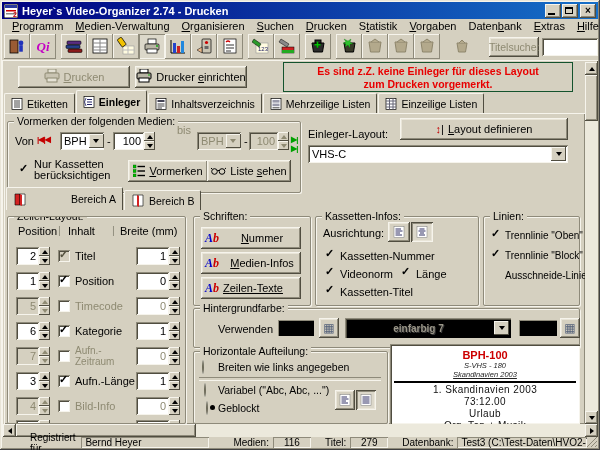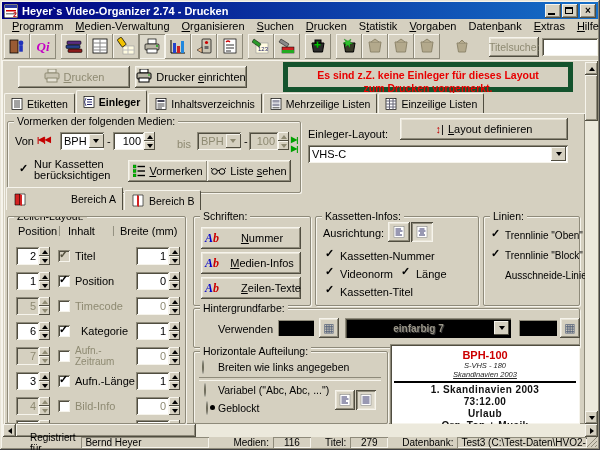--- a/index.html
+++ b/index.html
@@ -27,21 +27,21 @@
   .menubar{left:2px;top:19px;width:596px;height:14px;display:flex;align-items:center;padding-left:4px;gap:0;}
   .menu-item{padding:1px 6px;white-space:nowrap;}
   .menu-item u{text-decoration:underline;}
   .toolbar{left:2px;top:33px;width:596px;height:27px;display:flex;align-items:center;padding-left:2px;box-sizing:border-box;}
   .tbtn{width:26px;height:25px;background:#d5d0c0;display:flex;align-items:center;justify-content:center;flex:0 0 auto;
     box-shadow: inset -1px -1px 0 #8e8a7a, inset 1px 1px 0 #f6f4ec;}
   .tbtn.pressed{box-shadow: inset 1px 1px 0 #8e8a7a, inset -1px -1px 0 #f6f4ec;background:#dcd8ca;}
   .tsep{width:5px;height:25px;flex:0 0 auto;}
   .qi{color:#c400c4;font-weight:bold;font-style:italic;font-size:13px;font-family:"Liberation Serif",serif;}
   .content{left:2px;top:60px;width:596px;height:377px;box-shadow: inset 1px 1px 0 #f6f4ec, inset -1px -1px 0 #504d40;}
-  .warnbox{border:5px solid #14532d;color:#e80000;font-weight:bold;text-align:center;font-size:10.5px;line-height:13px;padding-top:2px;box-sizing:border-box;background:#d5d0c0;}
+  .warnbox{border:1px solid #14532d;color:#e80000;font-weight:bold;text-align:center;font-size:10.5px;line-height:13px;padding-top:2px;box-sizing:border-box;background:#d5d0c0;}
   
   .tabs{left:2px;top:31px;height:22px;display:flex;align-items:flex-end;}
   .tab{height:19px;background:#d5d0c0;display:flex;align-items:center;gap:4px;padding:0 6px;font-size:10.5px;white-space:nowrap;
     border-top:1px solid #f6f4ec;border-left:1px solid #f6f4ec;border-right:1px solid #504d40;border-radius:2px 2px 0 0;margin-right:1px;}
   .tab.active{height:22px;font-weight:bold;z-index:3;position:relative;}
   .tabpage{left:2px;top:53px;width:581px;height:311px;box-shadow: inset 1px 1px 0 #f6f4ec, inset -1px -1px 0 #8e8a7a;}
   
   .group{border:1px solid #8e8a7a;border-radius:2px;box-shadow:1px 1px 0 #f6f4ec, inset 1px 1px 0 #f6f4ec;}
   .group>.legend{position:absolute;top:-7px;left:6px;background:#d5d0c0;padding:0 3px;font-size:10.5px;}
   
@@ -83,21 +83,21 @@
   .statusbar{left:2px;top:437px;width:596px;height:11px;font-size:10px;display:flex;align-items:center;}
   .stat-box{box-shadow: inset 1px 1px 0 #8e8a7a, inset -1px -1px 0 #f6f4ec;height:11px;display:flex;align-items:center;padding:0 4px;box-sizing:border-box;white-space:nowrap;overflow:hidden;}
   .ab-ico{font-family:"Liberation Serif",serif;font-weight:bold;font-style:italic;font-size:12px;white-space:nowrap;}
   .ab-ico .a{color:#0000cc;} .ab-ico .b{color:#cc0000;}
   .zrow{position:absolute;left:8px;width:164px;height:18px;display:flex;align-items:center;}
   .preview{background:#fff;box-shadow: inset 1px 1px 0 #8e8a7a, inset 2px 2px 0 #504d40, inset -1px -1px 0 #f6f4ec;text-align:center;overflow:hidden;}
   .pv-num{color:#cc0000;font-weight:bold;font-size:11px;margin-top:5px;}
   .pv-small{font-size:7.5px;font-style:italic;color:#222;}
   .pv-small.u{text-decoration:underline;}
   .pv-hr{height:2px;background:#000;margin:2px 4px 1px 4px;}
-  .pv-line{font-size:10px;line-height:12px;letter-spacing:0.4px;color:#111;font-weight:bold;}
+  .pv-line{font-size:10px;line-height:12px;letter-spacing:0.4px;color:#111;}
   u{text-decoration:underline;}
 </style>
 </head>
 <body>
 
 <div id="win">
 
   <div class="abs titlebar">
     <span style="display:inline-flex;">
       <svg width="14" height="14" viewBox="0 0 14 14">
@@ -361,21 +361,21 @@
         <span class="spinbtns">
             <span class="sb">
               <span class="tri-u"></span>
             </span>
             <span class="sb">
               <span class="tri-d"></span>
             </span>
           </span>
       </div>
       <span class="abs cb" style="left:154px;top:12px;"></span>
-      <span class="abs lbl-dis" style="left:169px;top:16px;">bis</span>
+      <span class="abs lbl-dis" style="left:169px;top:2px;">bis</span>
       <div class="abs combo dis" style="left:189px;top:10px;width:44px;">
         <span class="cv">BPH</span>
           <span class="ddbtn">
             <span class="tri-d" style="border-top-color:#8e8a72;"></span>
           </span>
       </div>
       <span class="abs" style="left:236px;top:13px;">-</span>
       <div class="abs spin dis" style="left:241px;top:10px;width:40px;">
         <span class="sv">100</span>
         <span class="spinbtns">
@@ -539,21 +539,21 @@
             <span class="spinbtns">
               <span class="sb">
                 <span class="tri-u"></span>
               </span>
               <span class="sb">
                 <span class="tri-d"></span>
               </span>
             </span>
           </div>
         <span class="cb checked" style="margin-left:8px;"></span>
-        <span style="margin-left:11px;flex:1;">Kategorie</span>
+        <span style="margin-left:5px;flex:1;">Kategorie</span>
         <div class="spin" style="width:44px;">
             <span class="sv">1</span>
             <span class="spinbtns">
               <span class="sb">
                 <span class="tri-u"></span>
               </span>
               <span class="sb">
                 <span class="tri-d"></span>
               </span>
             </span>
@@ -660,21 +660,21 @@
       <div class="abs btn out" style="left:7px;top:10px;width:100px;height:22px;justify-content:flex-start;padding-left:4px;box-sizing:border-box;">
         <span class="ab-ico"><span class="a">A</span><span class="b">b</span></span>
         <span style="flex:1;text-align:center;"><u>N</u>ummer</span>
       </div>
       <div class="abs btn out" style="left:7px;top:35px;width:100px;height:22px;justify-content:flex-start;padding-left:4px;box-sizing:border-box;">
         <span class="ab-ico"><span class="a">A</span><span class="b">b</span></span>
         <span style="flex:1;text-align:center;"><u>M</u>edien-Infos</span>
       </div>
       <div class="abs btn out" style="left:7px;top:60px;width:100px;height:22px;justify-content:flex-start;padding-left:4px;box-sizing:border-box;">
         <span class="ab-ico"><span class="a">A</span><span class="b">b</span></span>
-        <span style="flex:1;text-align:right;"><u>Z</u>eilen-Texte</span>
+        <span style="flex:1;text-align:left;text-decoration:underline;"><u>Z</u>eilen-Texte</span>
       </div>
     </div>
 
     <div class="abs group" style="left:313px;top:156px;width:162px;height:88px;">
       <span class="legend">Kassetten-Infos:</span>
       <span class="abs" style="left:7px;top:10px;">Ausrichtung:</span>
       <span class="abs btn out" style="left:72px;top:5px;width:22px;height:20px;">
         <svg width="12" height="12" viewBox="0 0 12 12">
             <rect x="1" y="0.5" width="10" height="11" fill="#fff" stroke="#777" stroke-width="0.5"></rect>
             <line x1="2.5" y1="3" x2="8" y2="3" stroke="#336"></line>

